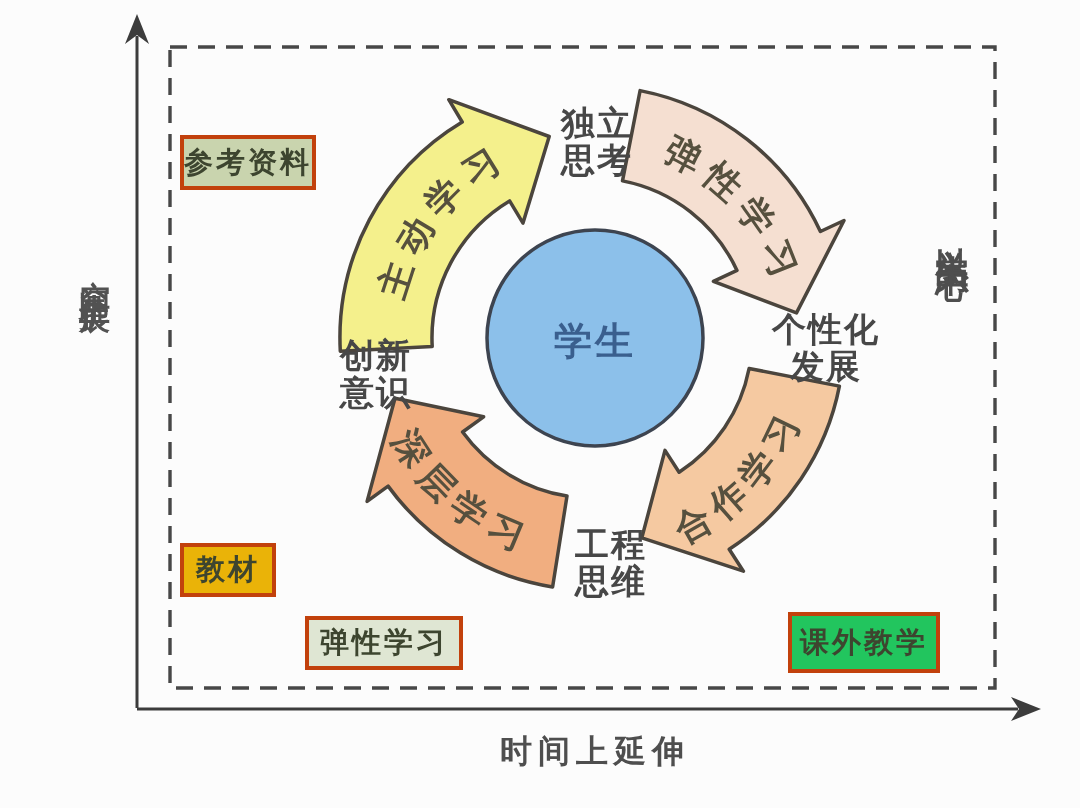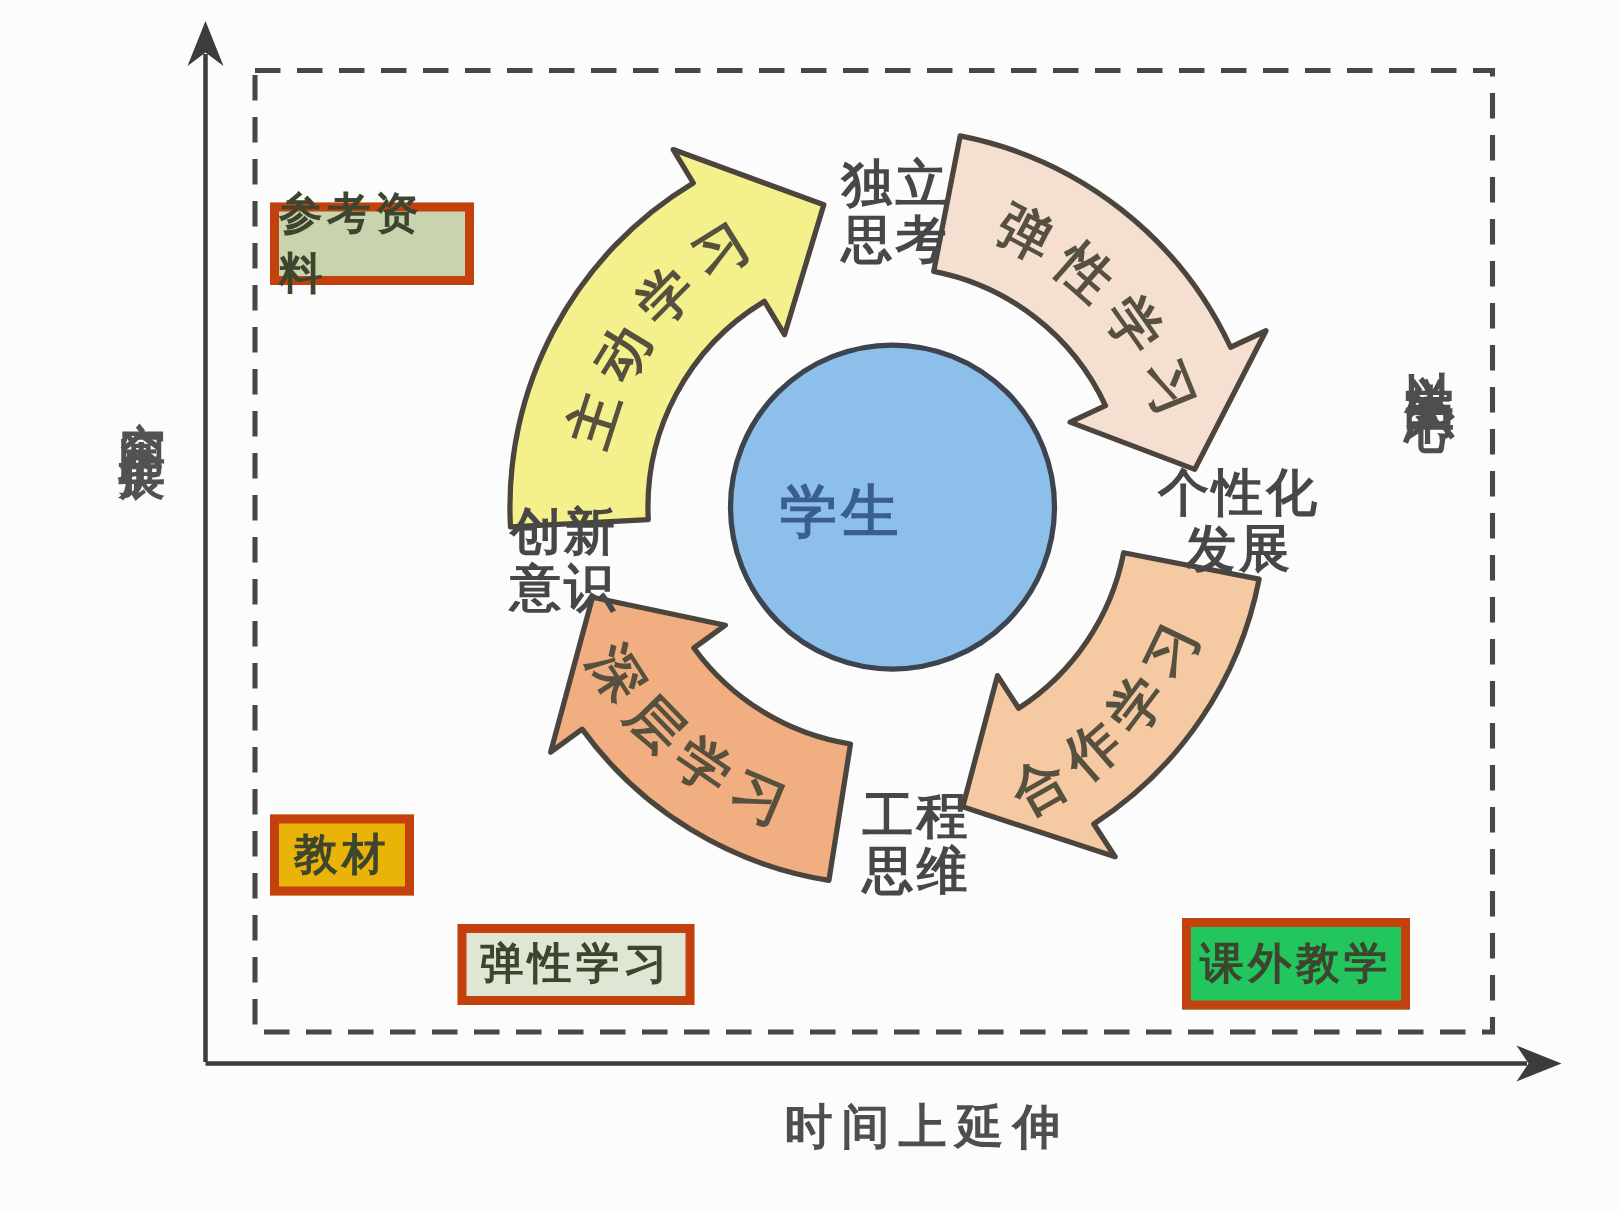--- a/index.html
+++ b/index.html
@@ -17,24 +17,24 @@
     font-family:"Liberation Serif","DejaVu Serif",serif;
     font-size:36px;font-weight:600;fill:#56503e;letter-spacing:9px;
   }
   .student-circle{stroke:#3d4450;stroke-width:3.5;}
   .overlay{position:absolute;color:#454545;}
   .node-label{
     text-align:center;font-size:34px;font-weight:700;line-height:37px;
     color:#474747;letter-spacing:2px;
   }
   .center-label{
-    font-size:38px;font-weight:700;color:#3a5f8e;letter-spacing:3px;
+    text-align:center;font-size:38px;font-weight:700;color:#3a5f8e;letter-spacing:3px;
   }
   .tag-box{
-    box-sizing:border-box;border:6px solid #c2410c;
+    box-sizing:border-box;border:4px solid #c2410c;
     display:flex;align-items:center;justify-content:center;
     font-size:29px;font-weight:700;color:#3d452f;letter-spacing:3px;
   }
   .v-label{
     writing-mode:vertical-rl;text-orientation:upright;
     font-size:31px;font-weight:600;color:#525252;letter-spacing:6px;line-height:40px;
   }
   .h-axis-label{
     width:220px;text-align:center;font-size:32px;font-weight:600;color:#4e4e4e;letter-spacing:6px;
   }
@@ -106,15 +106,15 @@
     <div>创新</div>
     <div>意识</div>
   </div>
 
   <div class="overlay tag-box" style="left: 180px; top: 135px; width: 136px; height: 55px; background-color: rgb(201, 212, 174);">参考资料</div>
   <div class="overlay tag-box" style="left: 180px; top: 543px; width: 96px; height: 54px; background-color: #eab308;">教材</div>
   <div class="overlay tag-box" style="left: 305px; top: 616px; width: 158px; height: 54px; background-color: rgb(223, 230, 211);">弹性学习</div>
   <div class="overlay tag-box" style="left: 788px; top: 612px; width: 152px; height: 61px; background-color: #22c55e;">课外教学</div>
 
   <div class="overlay v-label" style="left:74px;top:256px;height:200px;">空间上扩展</div>
-  <div class="overlay h-axis-label" style="left:508px;top:730px;">时间上延伸</div>
+  <div class="overlay h-axis-label" style="left:485px;top:730px;">时间上延伸</div>
   <div class="overlay boundary-note" style="left:932px;top:221px;height:230px;">以学生为中心</div>
 </div>
 
 </body></html>

